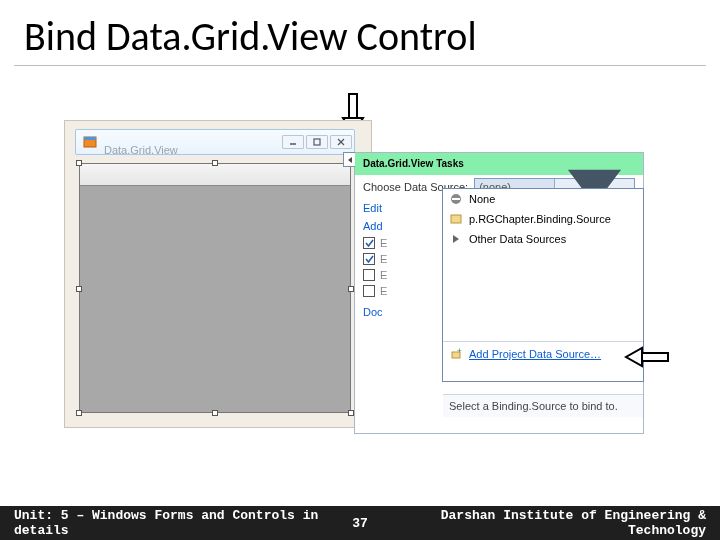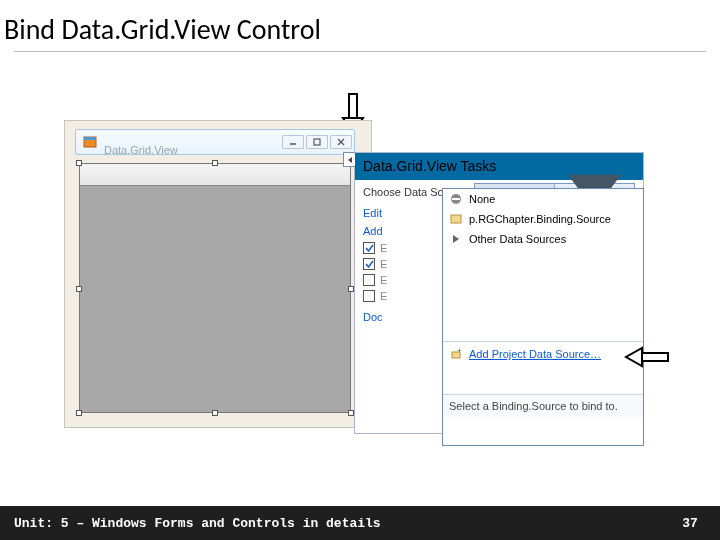--- a/index.html
+++ b/index.html
@@ -1,51 +1,51 @@
 <!DOCTYPE html>
 <html><head>
 <meta charset="utf-8">
 <style>
   * { box-sizing: border-box; margin: 0; padding: 0; }
   body { width: 720px; height: 540px; background: #fff; font-family: "Segoe UI", Tahoma, sans-serif; position: relative; overflow: hidden; }
 
-  .slide-title { font-family: Calibri, sans-serif; font-size: 28px; font-weight: 400; color: #000; padding: 12px 4px 4px; }
+  .slide-title { font-family: Calibri, sans-serif; font-size: 40px; font-weight: 400; color: #000; padding: 12px 24px 4px; }
   .title-rule { height: 1px; background: #bbb; margin: 0 14px 10px; }
 
   .stage { position: absolute; left: 64px; top: 120px; width: 580px; height: 320px; }
 
   .designer-panel { position: absolute; left: 0; top: 0; width: 308px; height: 308px; background: #f2eee6; border: 1px solid #c9c3b8; }
 
   .win-chrome { position: absolute; left: 10px; top: 8px; width: 280px; height: 26px; border: 1px solid #a7c7e7; border-radius: 2px; background: linear-gradient(#f6fbff,#eaf3fd); display: flex; align-items: center; }
   .win-icon { width: 16px; height: 16px; margin: 0 6px; display: flex; align-items: center; justify-content: center; }
   .win-title { font-size: 11px; color: #9aa4ad; flex: 1; margin-top: 16px; }
   .win-btns { display: flex; gap: 2px; margin-right: 2px; }
   .win-btn { width: 22px; height: 14px; border: 1px solid #b6c7d6; background: #f1f6fc; border-radius: 1px; display:flex;align-items:center;justify-content:center; }
   .win-btn svg { width:10px;height:10px; }
 
   .dgv-surface { position: absolute; left: 14px; top: 42px; width: 272px; height: 250px; background: #a8a8a8; border: 1px solid #777; }
   .dgv-header { height: 22px; background: linear-gradient(#f5f5f5,#e6e6e6); border-bottom: 1px solid #888; }
   .sel-handle { width:6px;height:6px;background:#fff;border:1px solid #555;position:absolute; }
 
   .tasks-popup { position: absolute; left: 290px; top: 32px; width: 290px; height: 282px; background: #fff; border: 1px solid #a9b7c9; font-size: 11px; }
   .smart-tag { position:absolute; left:-12px; top:-1px; width:12px;height:15px;background:#fff;border:1px solid #7990a8;border-right:none;display:flex;align-items:center;justify-content:center;}
   .smart-tag svg { width:8px;height:8px; }
-  .tasks-title { font-weight: normal; font-size: 14px; padding: 5px 8px 6px; background:#0369a1; }
+  .tasks-title { font-weight: bold; font-size: 10px; padding: 5px 8px 6px; background:#86efac; }
   .tasks-row { display: flex; align-items: center; padding: 3px 8px; gap: 6px; }
   .tasks-label { color:#333; }
   .ds-combo { flex:1; height:18px; border:1px solid #7a9ac4; background:#d9e3f2; display:flex; align-items:center; }
   .ds-combo span { flex:1; padding:0 4px; color:#555; }
   .ds-combo .dd { width:16px;height:16px;border-left:1px solid #9ab; display:flex;align-items:center;justify-content:center;background:#e8eef8; }
   .link-row { padding: 3px 8px; }
   .wlink { color:#0b5bd3; font-size:11px; }
   .cb-row { display:flex; align-items:center; gap:5px; padding:2px 8px; }
   .cb { width:12px;height:12px;border:1px solid #555;display:inline-flex;align-items:center;justify-content:center;background:#fff; }
   .cb svg { width:9px;height:9px; }
 
-  .ds-dropdown { position:absolute; left: 378px; top: 68px; width: 202px; height: 258px; background:#fff; border:1px solid #6e8bab; font-size:11px; }
+  .ds-dropdown { position:absolute; left: 378px; top: 68px; width: 202px; height: 194px; background:#fff; border:1px solid #6e8bab; font-size:11px; }
   .ds-list { height: 152px; overflow:auto; }
   .ds-item { display:flex; align-items:center; gap:6px; padding:3px 6px; }
   .ds-icon { width:14px;height:14px;display:flex;align-items:center;justify-content:center; }
   .ds-add { display:flex;align-items:center;gap:6px;padding:5px 6px;border-top:1px solid #ccd6e2; }
   .ds-add .wlink { text-decoration: underline; }
   .ds-hint { padding:5px 6px; color:#444; border-top:1px solid #ccd6e2; background:#f7f9fc;margin-top:28px; }
 
   .arrow-down-annot { position:absolute; left: 276px; top: -28px; }
   .arrow-left-annot { position:absolute; left: 560px; top: 226px; }
 
@@ -204,13 +204,14 @@
       <rect x="18" y="7" width="26" height="8" fill="#fff" stroke="#000" stroke-width="2"></rect>
       <polygon points="18,2 18,20 2,11" fill="#fff" stroke="#000" stroke-width="2"></polygon>
     </svg>
   </div>
 
 </div>
 
 <div class="footer">
   <div class="unit">Unit: 5 – Windows Forms and Controls in details</div>
   <div class="page">37</div>
+  <div class="inst">Darshan Institute of Engineering &amp; Technology</div>
 </div>
 
 </body></html>

